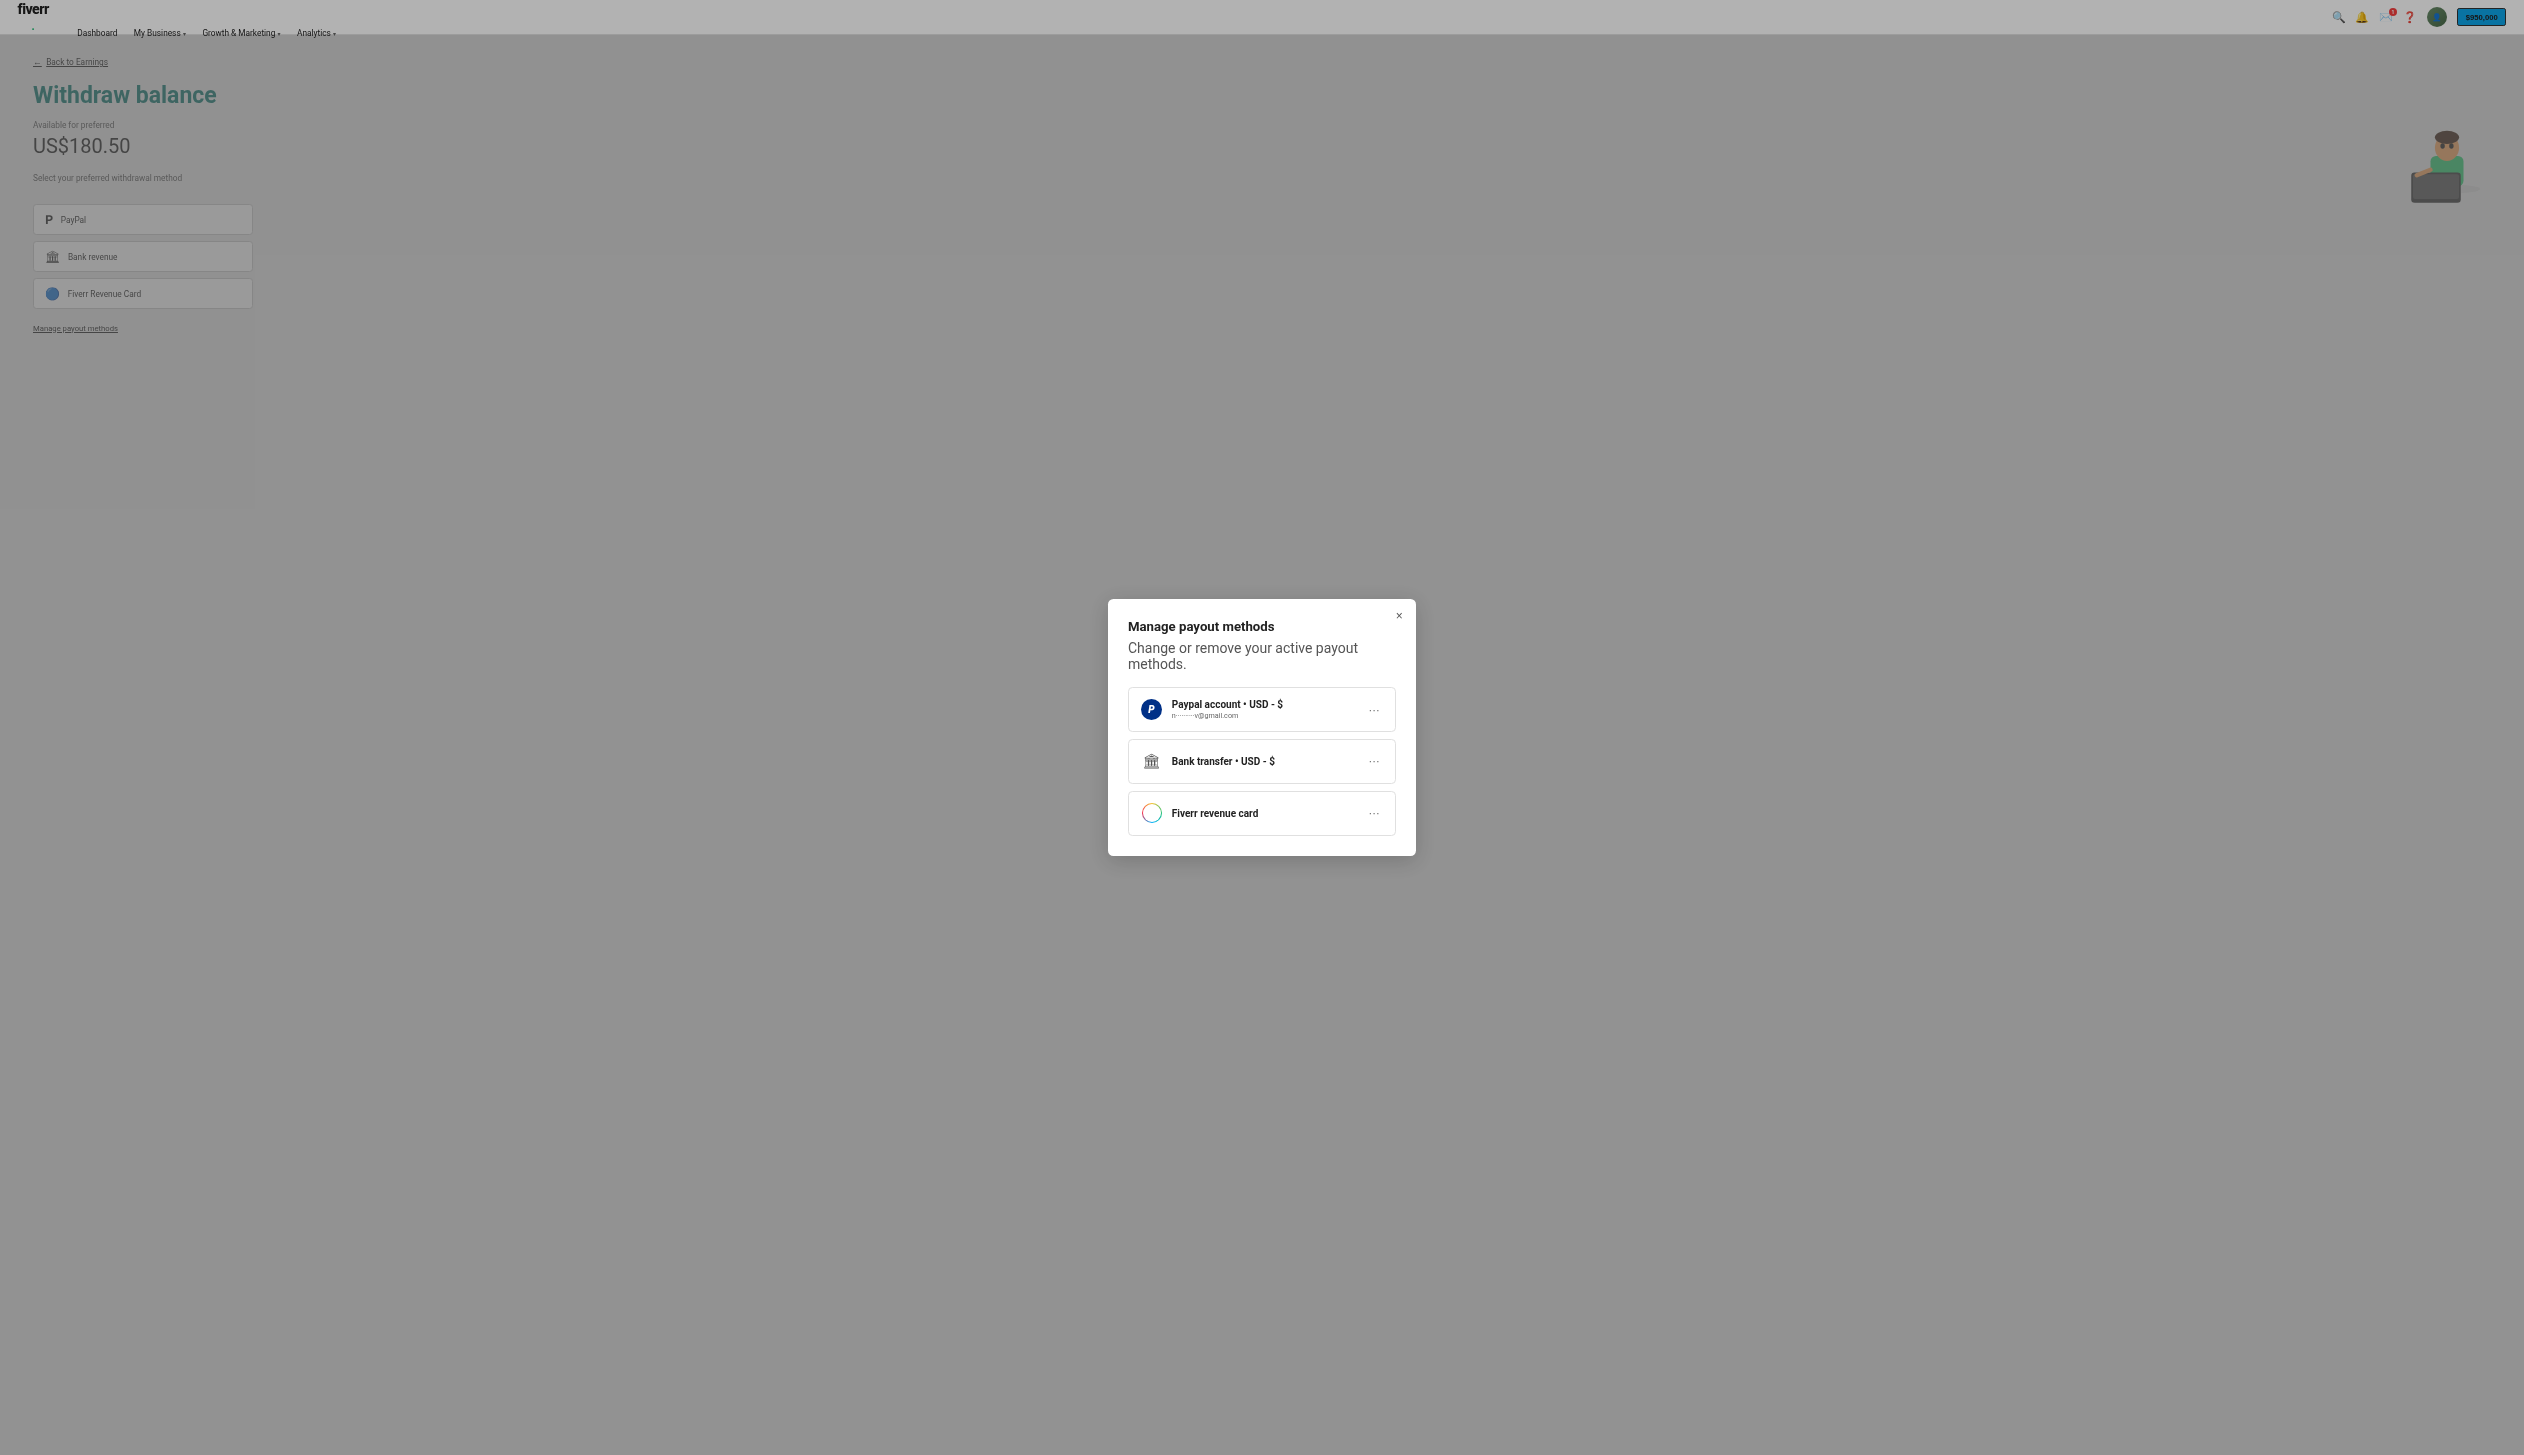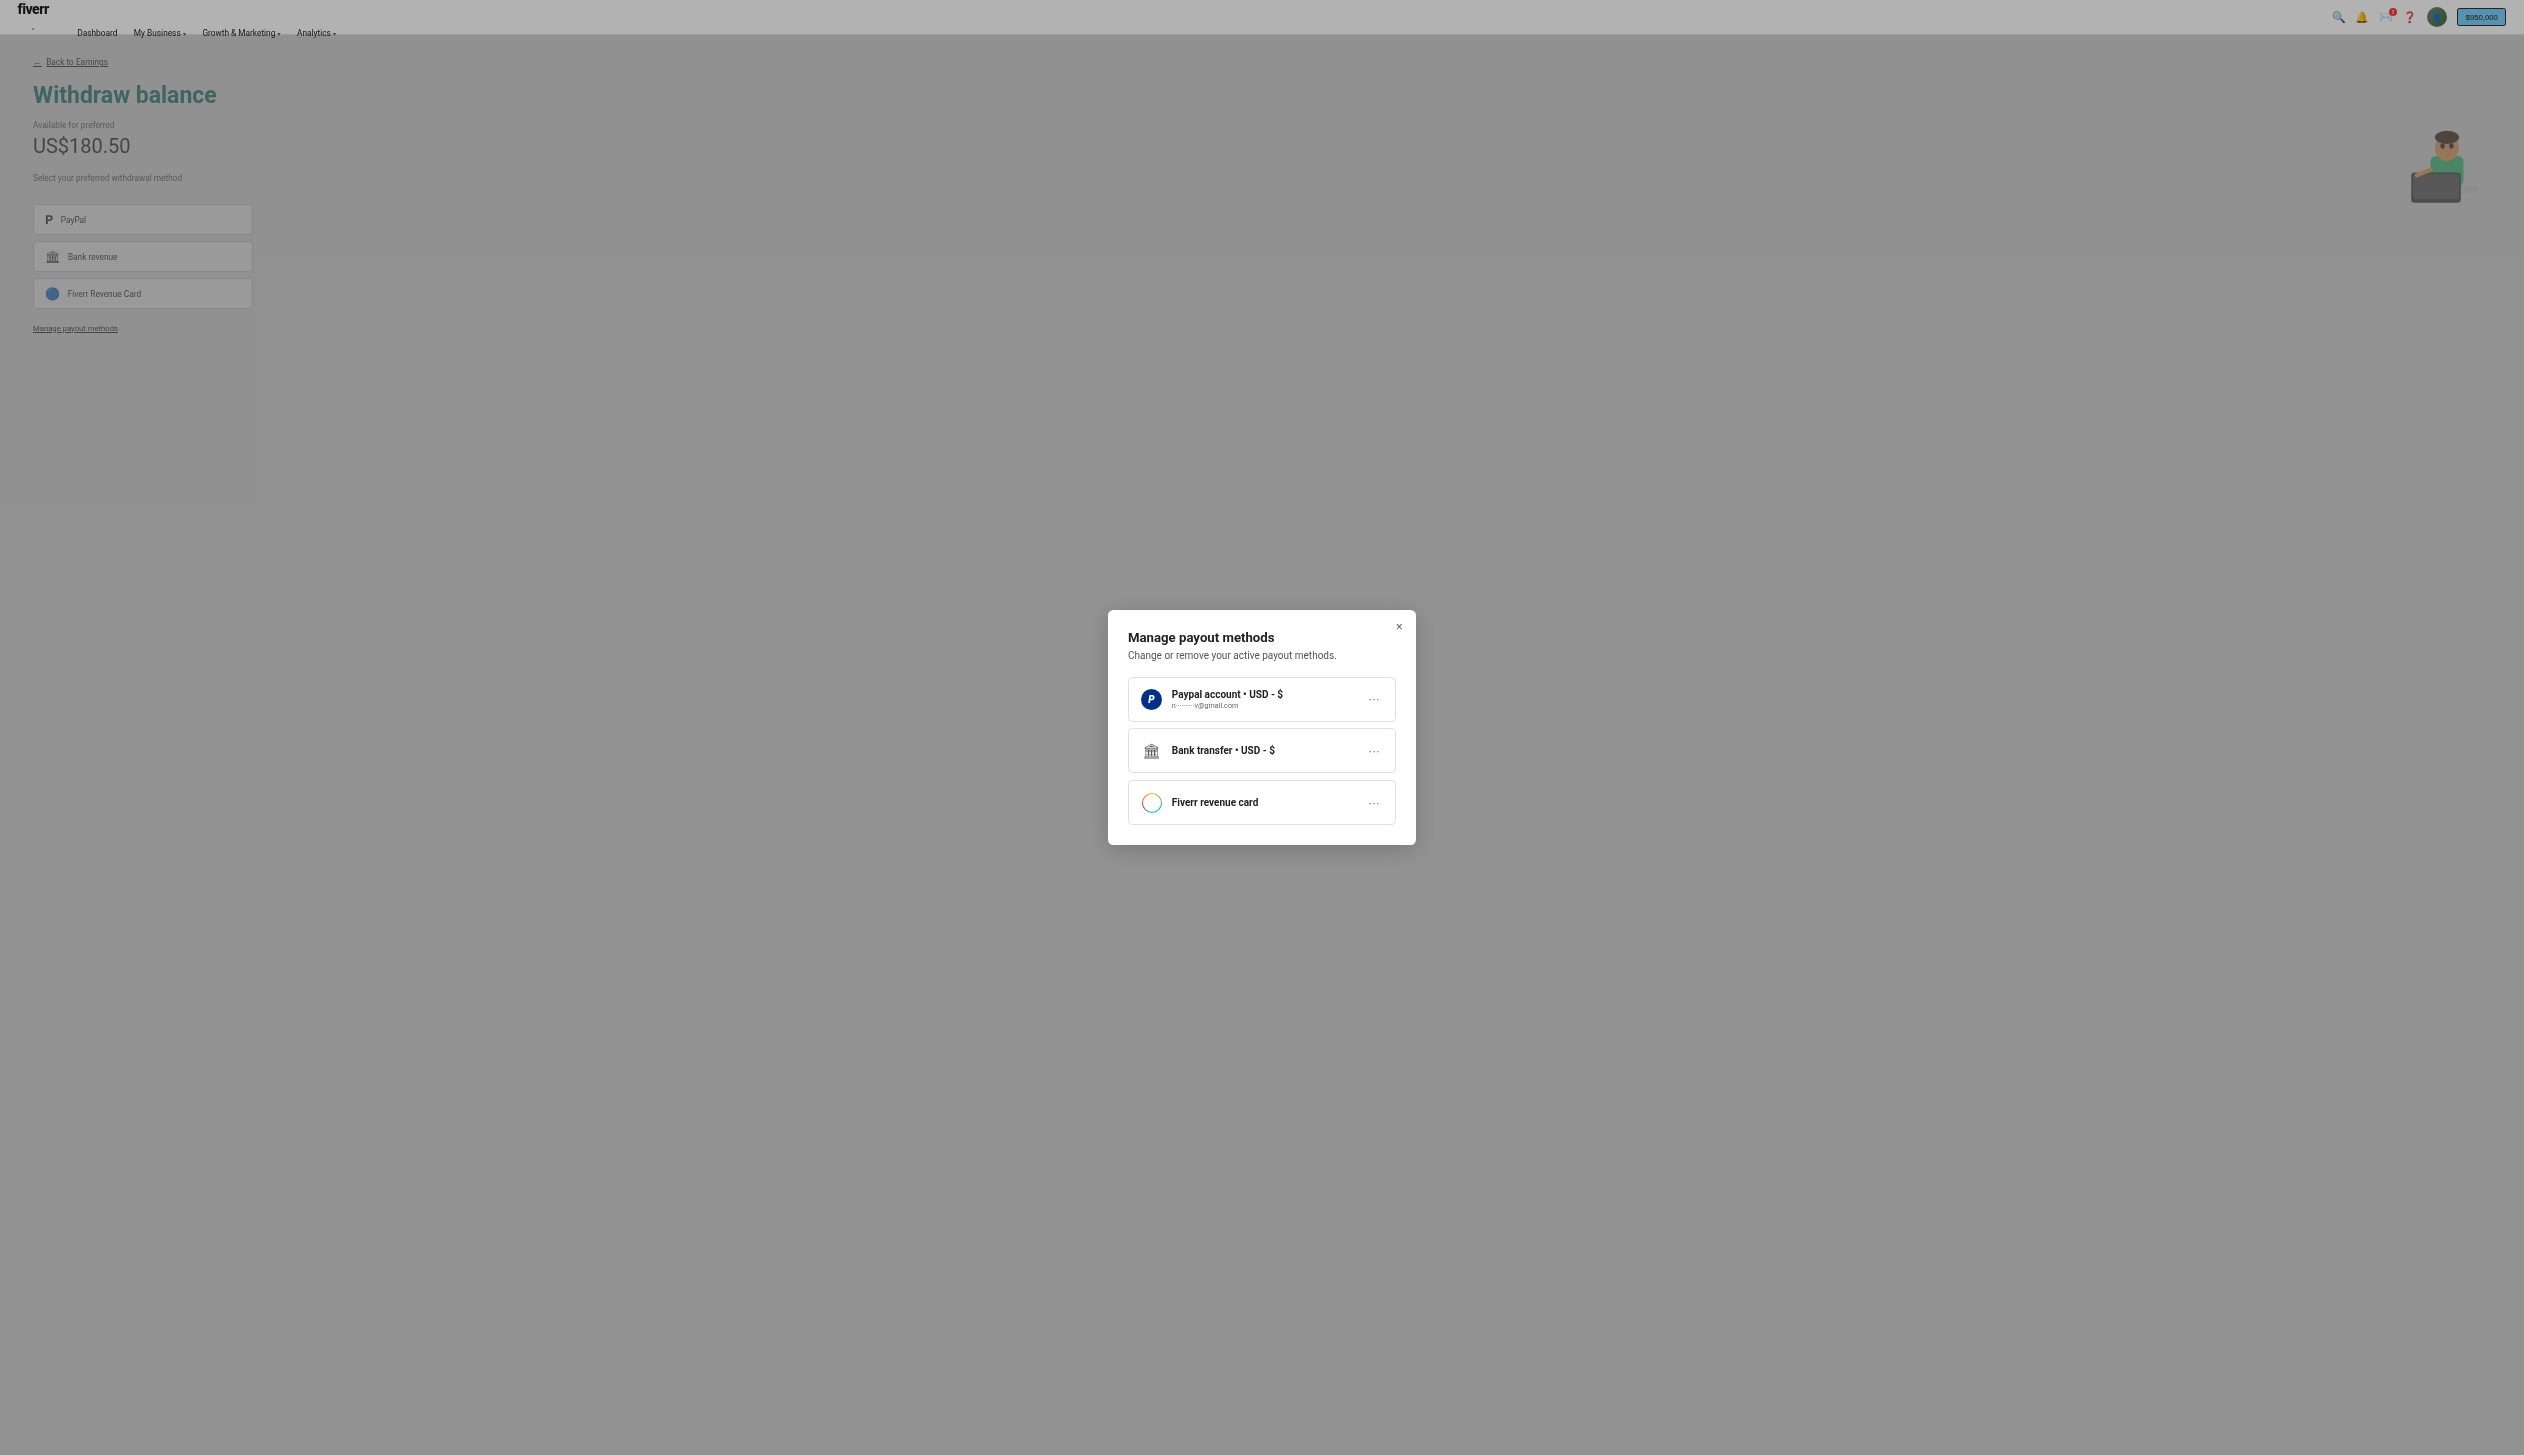--- a/index.html
+++ b/index.html
@@ -93,23 +93,23 @@
       justify-content: center;
       color: #fff;
       font-size: 7.7px;
       font-weight: bold;
     }
     .balance-btn {
       border: 0.8px solid #333;
       border-radius: 2.2px;
       padding: 3.3px 7.7px;
       font-size: 7.7px;
-      font-weight: 400;
-      color: #222;
-      background: #7dd3fc;
+      font-weight: 700;
+      color: #222;
+      background: #0ea5e9;
       cursor: pointer;
     }
 
     
     .page-content {
       position: relative;
       padding: 22px 33px;
       min-height: calc(100vh - 35px);
     }
     .page-content::after {
@@ -213,21 +213,21 @@
     }
 
     .modal-title {
       font-size: 13.2px;
       font-weight: 700;
       color: #222;
       margin-bottom: 5.5px;
     }
 
     .modal-subtitle {
-      font-size: 10px;
+      font-size: 14px;
       color: #555;
       margin-bottom: 15.4px;
     }
 
     .payout-method-item {
       border: 0.6px solid #e0e0e0;
       border-radius: 4.4px;
       padding: 10px 11px;
       display: flex;
       align-items: center;

